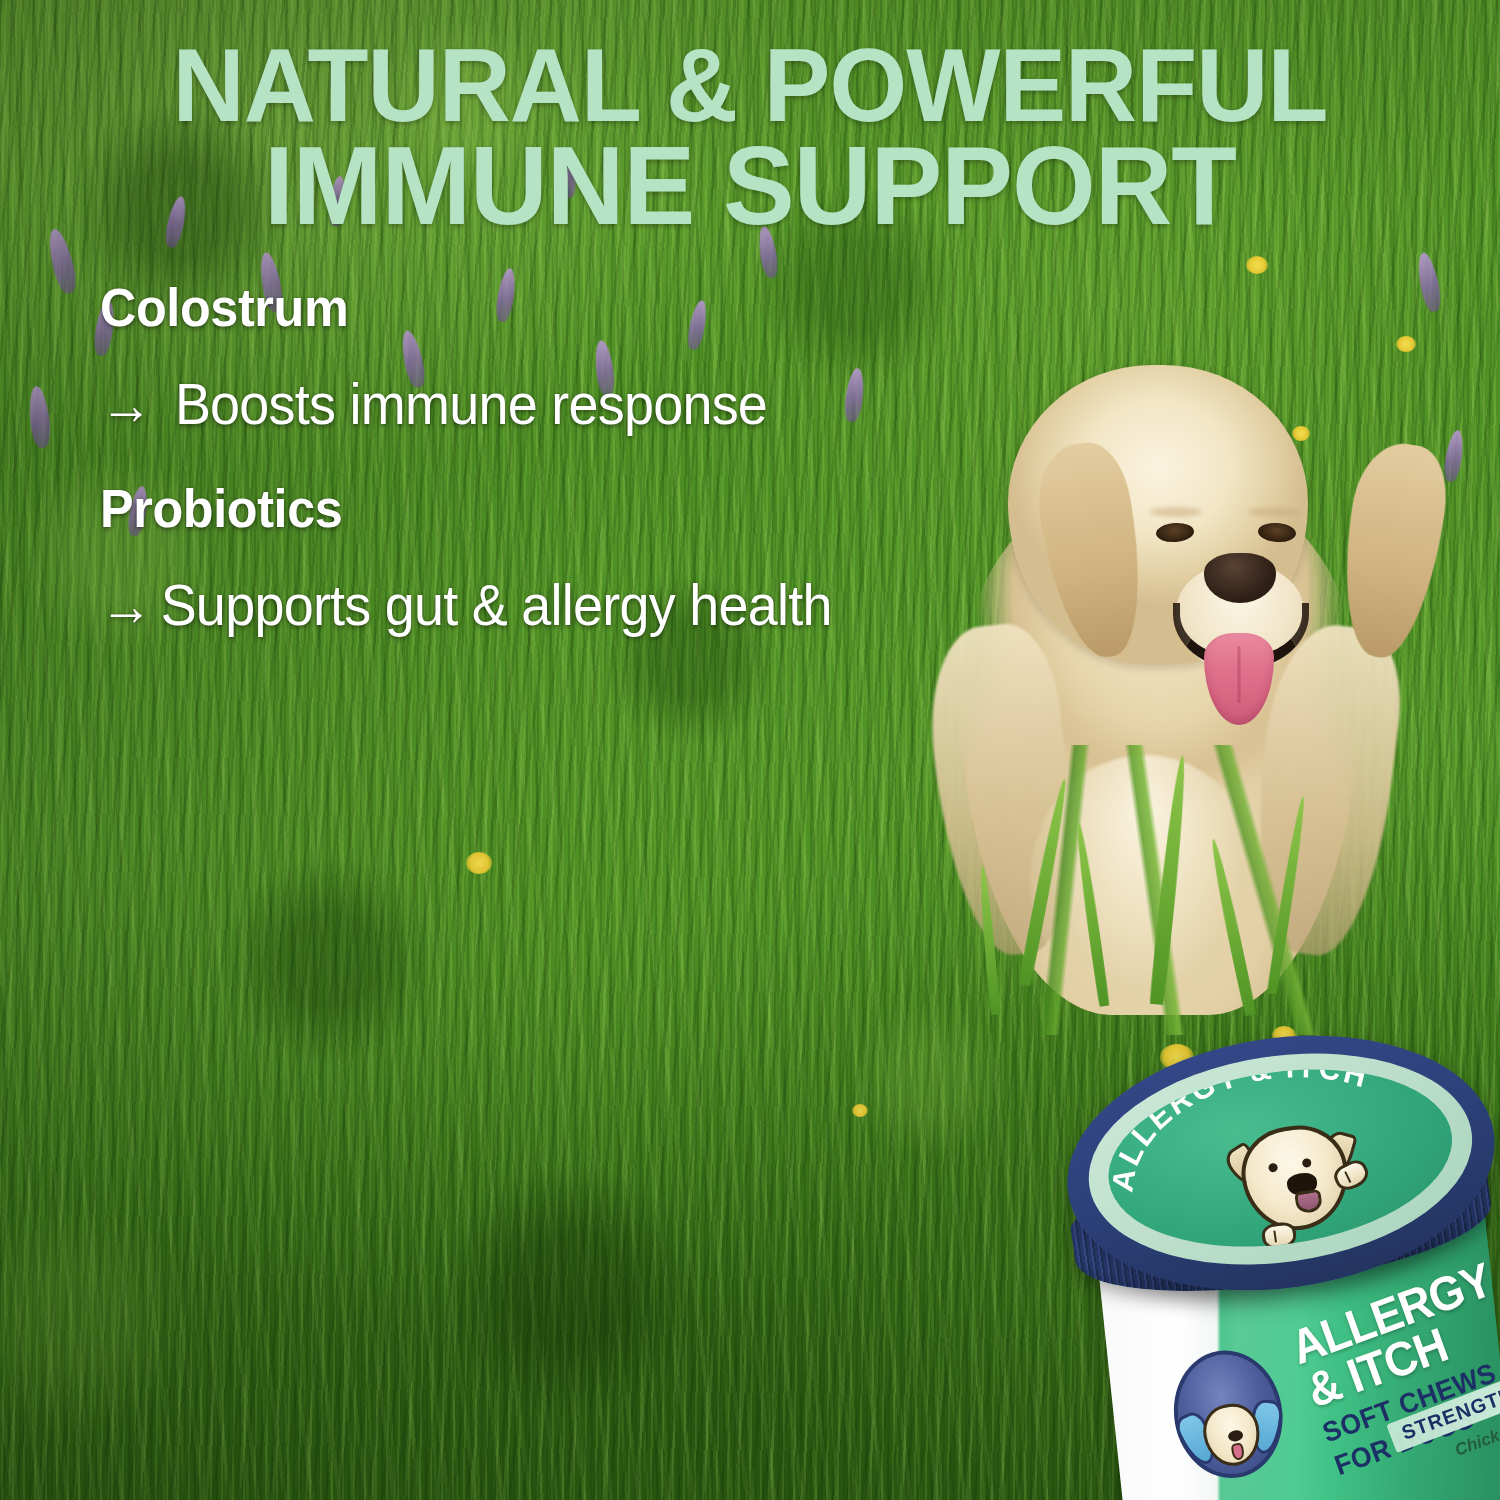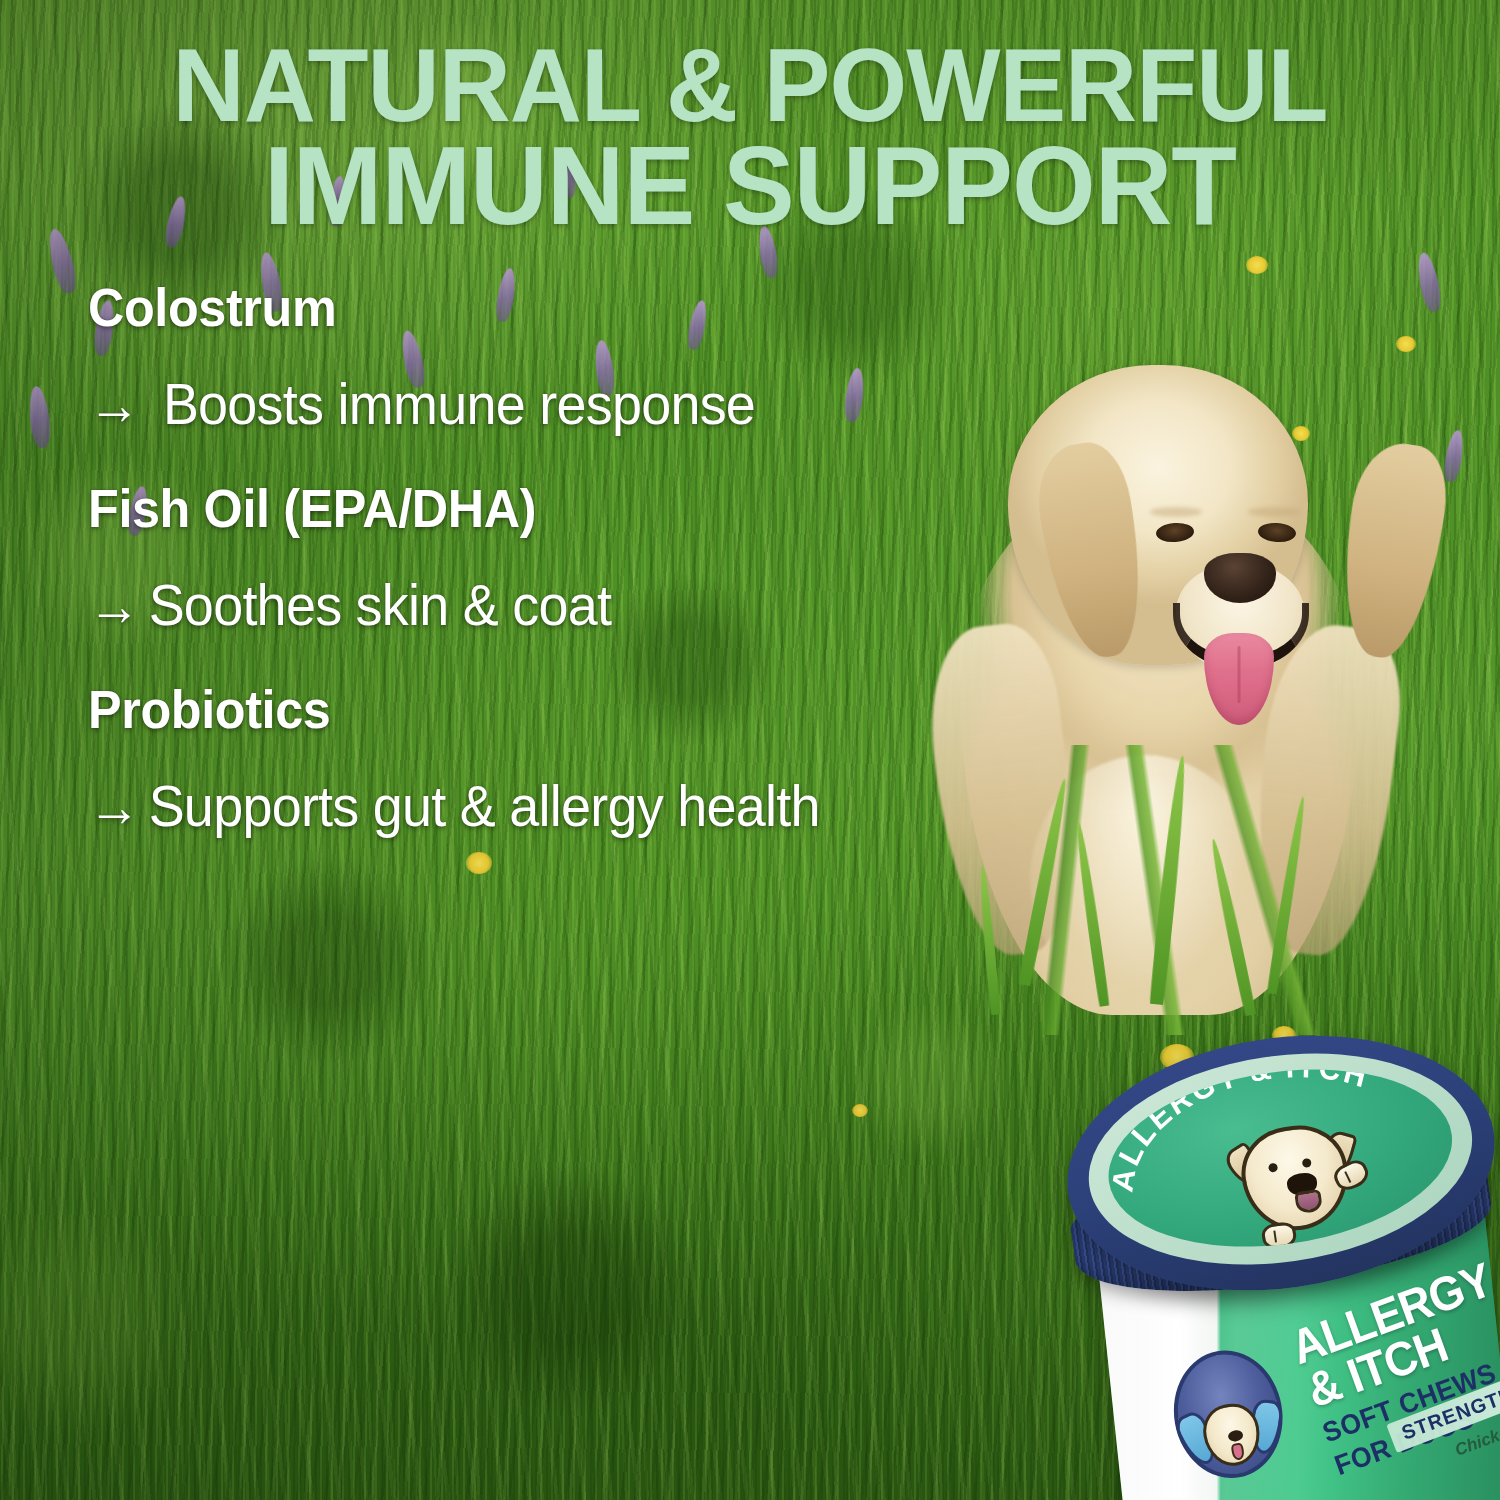--- a/index.html
+++ b/index.html
@@ -172,21 +172,21 @@
     line-height:.92;
     letter-spacing:-1px;
     transform:scaleX(0.96);
     text-shadow:0 2px 5px rgba(0,0,0,.30);
     white-space:nowrap;
   }
   .headline .l1 { display:block; }
   .headline .l2 { display:block; font-size:112px; }
 
   
-  .list { position:absolute; left:88px; top:276px; width:1000px; }
+  .list { position:absolute; left:100px; top:276px; width:1000px; }
   .item { margin-bottom:0; }
   .ing-name {
     color:#ffffff;
     font-weight:bold;
     font-size:53px;
     line-height:60px;
     letter-spacing:-0.4px;
     transform:scaleX(.95);
     transform-origin:left center;
     text-shadow:0 2px 6px rgba(0,0,0,.45), 0 0 2px rgba(0,0,0,.25);
@@ -425,24 +425,20 @@
     <span class="l2">IMMUNE SUPPORT</span>
   </div>
 
   <div class="list">
 
     <div class="item">
       <div class="ing-name sp0">Colostrum</div>
       <div class="ing-desc sp1"><span class="arw">→</span><span> Boosts immune response</span></div>
     </div>
 
-    <div class="item">
-      <div class="ing-name">Fish Oil (EPA/DHA)</div>
-      <div class="ing-desc sp1"><span class="arw">→</span><span>Soothes skin &amp; coat</span></div>
-    </div>
 
 
 
 
     <div class="item">
       <div class="ing-name">Probiotics</div>
       <div class="ing-desc"><span class="arw">→</span><span>Supports gut &amp; allergy health</span></div>
     </div>
 
   </div>

